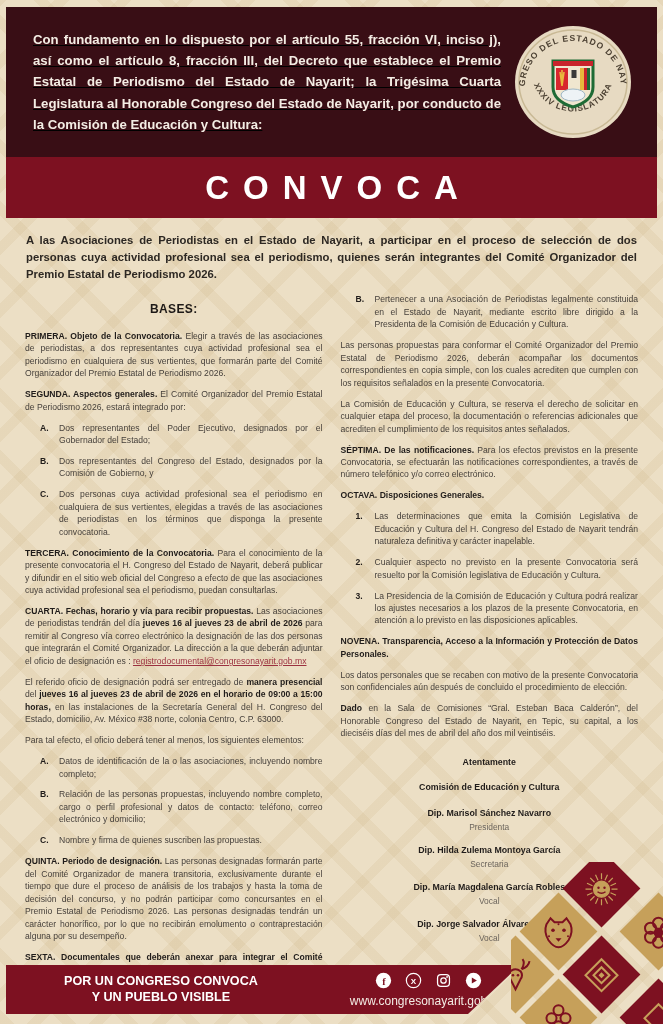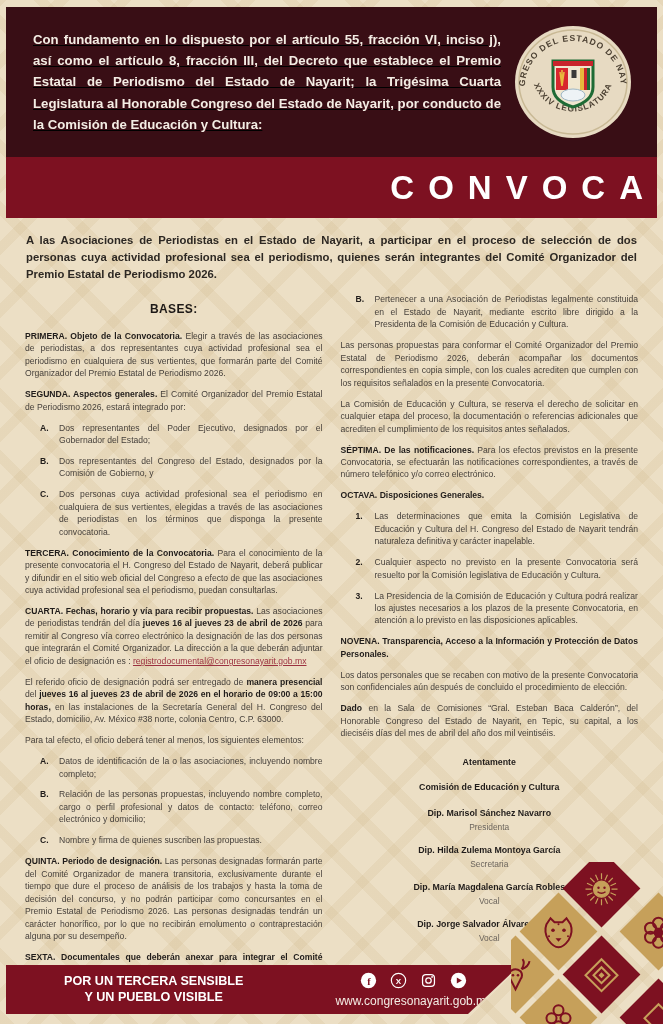--- a/index.html
+++ b/index.html
@@ -31,21 +31,21 @@
     text-align: justify;
     width: 468px;
   }
   .seal { width: 124px; height: 118px; flex: 0 0 auto; }
   .banner {
     margin: 0 6px;
     background: #7d1121;
     height: 61px;
     display: flex;
     align-items: center;
-    justify-content: flex-end;
+    justify-content: center;
   }
   .banner-title {
     color: #ffffff;
     font-weight: bold;
     font-size: 33px;
     letter-spacing: 14px;
     padding-left: 14px;
   }
   .intro {
     padding: 14px 26px 0 26px;
@@ -234,21 +234,21 @@
         <div class="sig-member">
           <div class="sig-name">Dip. Jorge Salvador Álvarez López</div>
           <div class="sig-role">Vocal</div>
         </div>
       </div>
     </div>
 </div>
 
 <div class="footer-band">
   <div class="slogan">
-    <div>POR UN TERCERA SENSIBLE</div>
+    <div>POR UN CONGRESO CONVOCA</div>
     <div>Y UN PUEBLO VISIBLE</div>
   </div>
   <div class="footer-mid">
     <div class="social-row">
       <svg class="social" viewBox="0 0 20 20">
         <circle cx="10" cy="10" r="9" fill="#ffffff"></circle>
         <text x="10.5" y="15" font-size="12" font-weight="bold" fill="#7d1121" text-anchor="middle" font-family="Liberation Serif, serif">f</text>
       </svg>
       <svg class="social" viewBox="0 0 20 20">
         <circle cx="10" cy="10" r="8.4" fill="none" stroke="#ffffff" stroke-width="1.4"></circle>

